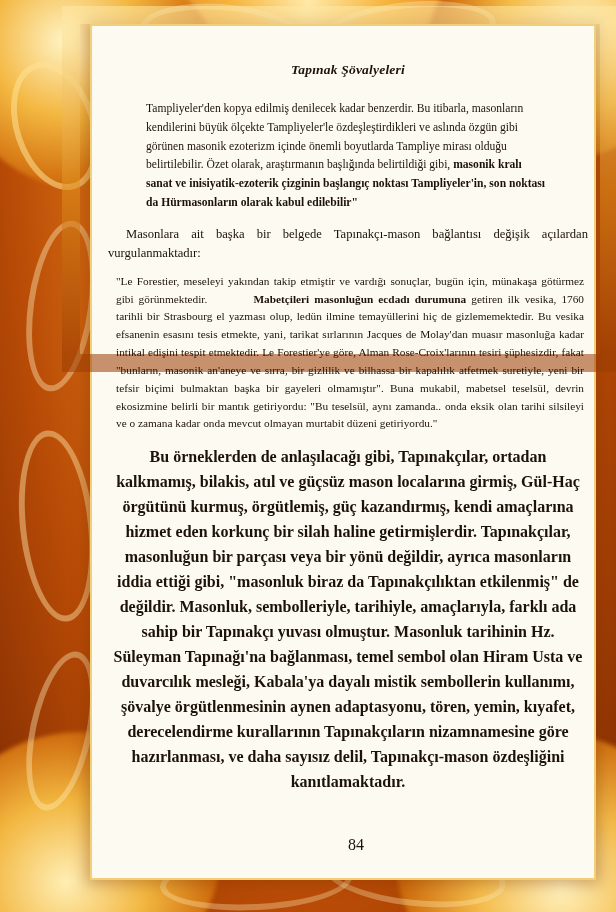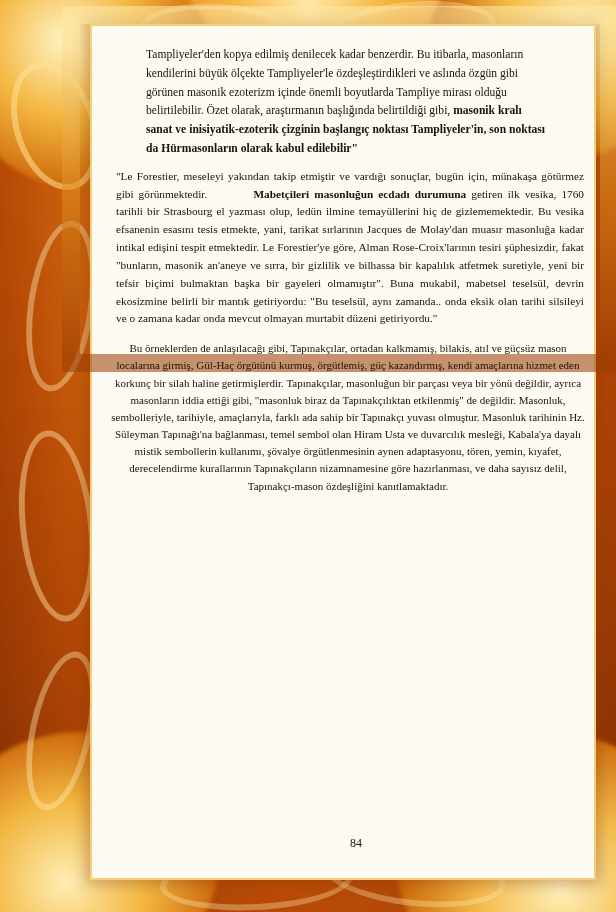--- a/index.html
+++ b/index.html
@@ -88,31 +88,32 @@
   .quote{
     font-size:11.3px;
     line-height:1.58;
     text-align:justify;
     margin-top:9px;
     padding-left:8px;
     padding-right:4px;
   }
   .quote b{font-weight:bold;padding-left:41px;}
   .closing{
-    font-size:11px;
+    font-size:16px;
     line-height:1.56;
     text-align:center;
     margin-top:12px;
+    font-weight:bold;
   }
   .page-num{
     position:absolute;
     left:16px;right:0;
     top:790px;
     text-align:center;
-    font-size:12px;
+    font-size:16px;
   }
 </style>
 </head>
 <body>
 
 <div class="page">
   <div class="blob b1"></div>
   <div class="blob b2"></div>
   <div class="blob b3"></div>
   <div class="blob b4"></div>
@@ -124,25 +125,27 @@
   <div class="swirl s5"></div>
   <div class="swirl s6"></div>
   <div class="swirl s7"></div>
   <div class="swirl s8"></div>
 
   <div class="frame-inner"></div>
   <div class="arch"></div>
 
   <div class="content">
 
+    <div class="doc-title">Tapınak Şövalyeleri</div>
 
     <div class="intro">
       <span>Tampliyeler'den kopya edilmiş denilecek kadar benzerdir. Bu itibarla, masonların kendilerini büyük ölçekte Tampliyeler'le özdeşleştirdikleri ve aslında özgün gibi görünen masonik ezoterizm içinde önemli boyutlarda Tampliye mirası olduğu belirtilebilir. Özet olarak, araştırmanın başlığında belirtildiği gibi, </span><b>masonik kralı sanat ve inisiyatik-ezoterik çizginin başlangıç noktası Tampliyeler'in, son noktası da Hürmasonların olarak kabul edilebilir"</b>
     </div>
 
+    <div class="para">Masonlara ait başka bir belgede Tapınakçı-mason bağlantısı değişik açılardan vurgulanmaktadır:</div>
 
     <div class="quote">
       <span>"Le Forestier, meseleyi yakından takip etmiştir ve vardığı sonuçlar, bugün için, münakaşa götürmez gibi görünmektedir. </span><b>Mabetçileri masonluğun ecdadı durumuna</b><span> getiren ilk vesika, 1760 tarihli bir Strasbourg el yazması olup, ledün ilmine temayüllerini hiç de gizlememektedir. Bu vesika efsanenin esasını tesis etmekte, yani, tarikat sırlarının Jacques de Molay'dan muasır masonluğa kadar intikal edişini tespit etmektedir. Le  Forestier'ye göre, Alman Rose-Croix'larının tesiri şüphesizdir, fakat "bunların, masonik an'aneye ve sırra, bir gizlilik ve bilhassa bir kapalılık atfetmek suretiyle, yeni bir tefsir biçimi bulmaktan başka bir gayeleri olmamıştır". Buna mukabil, mabetsel teselsül, devrin ekosizmine belirli bir mantık getiriyordu: "Bu teselsül, aynı zamanda.. onda eksik olan tarihi silsileyi ve o zamana kadar onda mevcut olmayan murtabit düzeni getiriyordu."</span>
     </div>
 
     <div class="closing">Bu örneklerden de anlaşılacağı gibi, Tapınakçılar, ortadan kalkmamış, bilakis, atıl ve güçsüz mason localarına girmiş, Gül-Haç örgütünü kurmuş, örgütlemiş, güç kazandırmış, kendi amaçlarına hizmet eden korkunç bir silah haline getirmişlerdir. Tapınakçılar, masonluğun bir parçası veya bir yönü değildir, ayrıca masonların iddia ettiği gibi, "masonluk biraz da Tapınakçılıktan etkilenmiş" de değildir. Masonluk, sembolleriyle, tarihiyle, amaçlarıyla, farklı ada sahip bir Tapınakçı yuvası olmuştur. Masonluk tarihinin Hz. Süleyman Tapınağı'na bağlanması, temel sembol olan Hiram Usta ve duvarcılık mesleği, Kabala'ya dayalı mistik sembollerin kullanımı, şövalye örgütlenmesinin aynen adaptasyonu, tören, yemin, kıyafet, derecelendirme kurallarının Tapınakçıların nizamnamesine göre hazırlanması, ve daha sayısız delil, Tapınakçı-mason özdeşliğini kanıtlamaktadır.</div>
 
     <div class="page-num">84</div>
   </div>
 </div>

